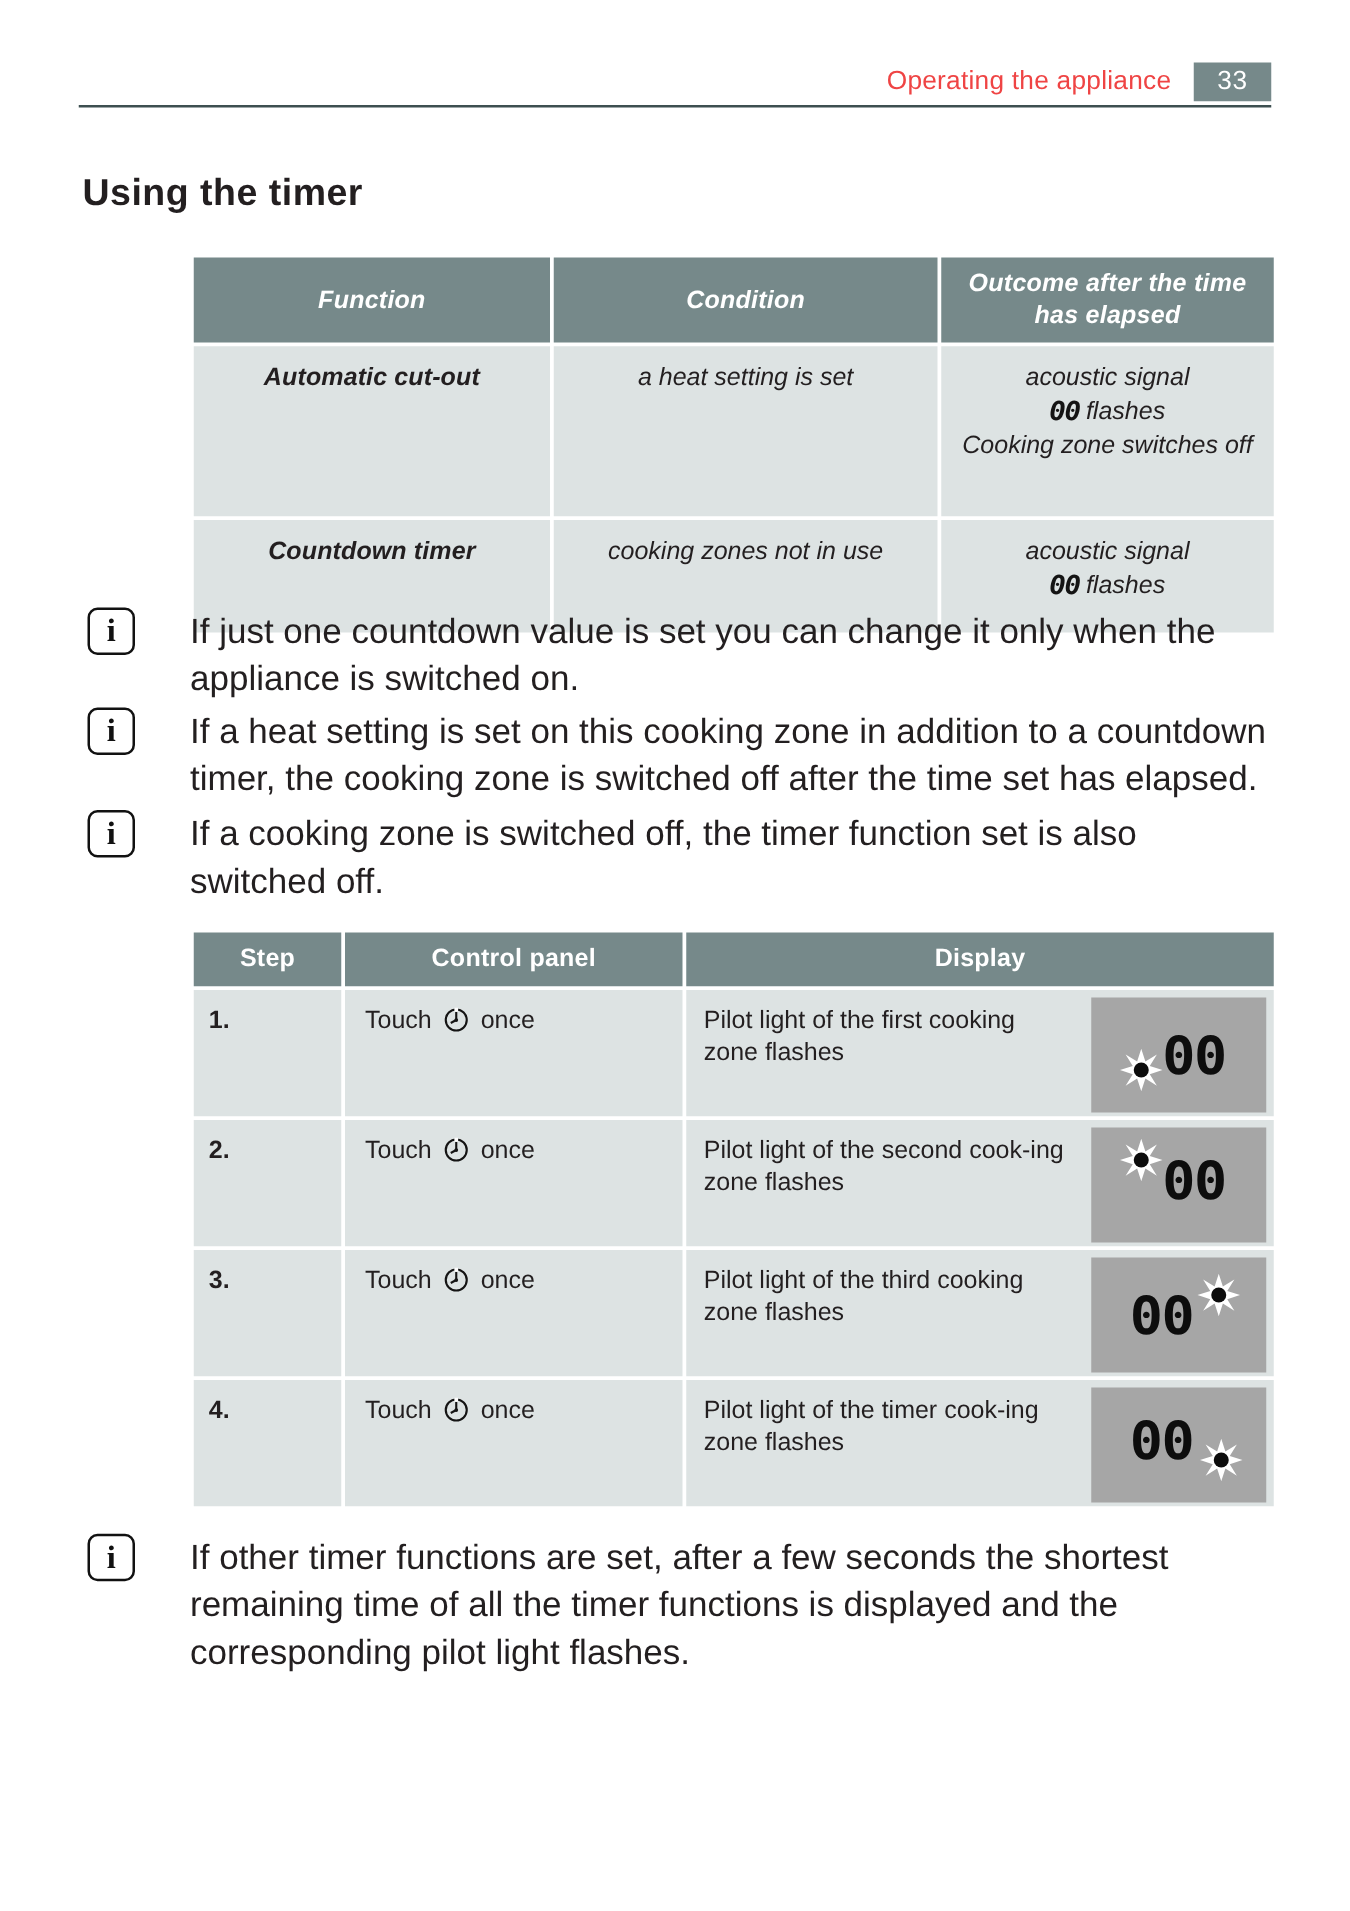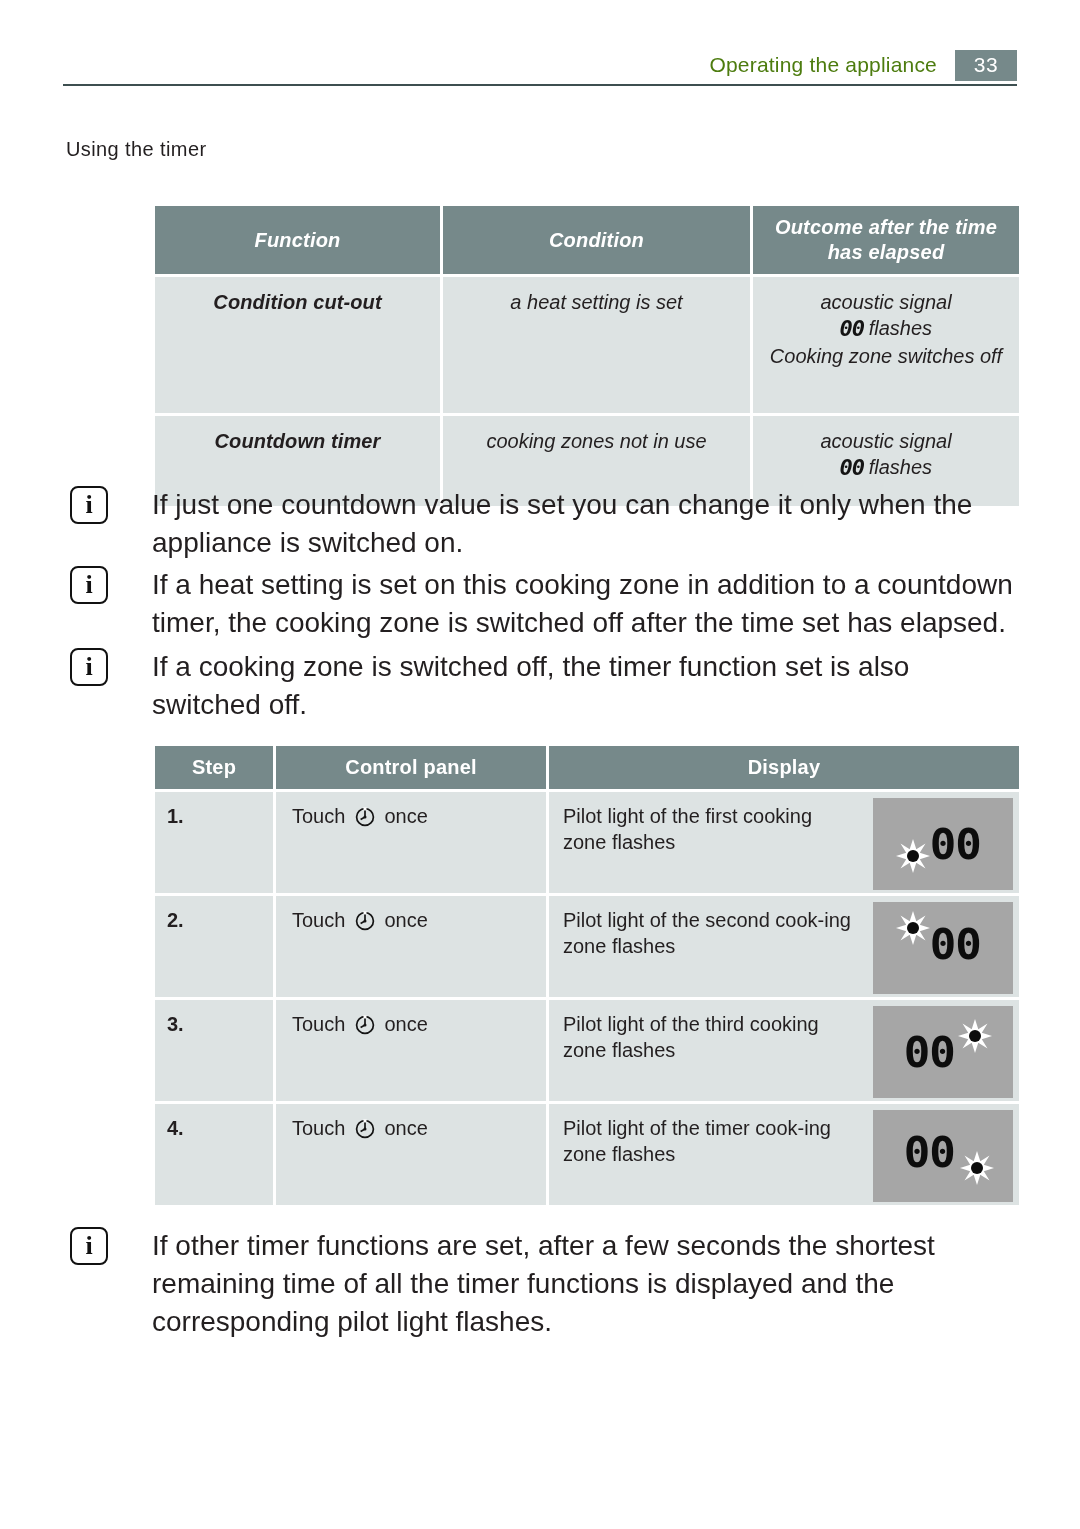--- a/index.html
+++ b/index.html
@@ -30,21 +30,21 @@
     top: 46px;
     left: 63px;
     right: 63px;
     height: 38px;
     display: flex;
     justify-content: flex-end;
     align-items: center;
   }
   .running-head-title {
     font-size: 21px;
-    color: #4d7c0f;
+    color: #ef4444;
     letter-spacing: .2px;
     padding-right: 18px;
     white-space: nowrap;
   }
   .page-number-box {
     background: #76898a;
     color: #ffffff;
     font-size: 21px;
     min-width: 62px;
     height: 31px;
@@ -59,22 +59,22 @@
     left: 63px;
     right: 63px;
     height: 2px;
     background: #3d4f50;
   }
 
   
   h1.section-title {
     position: absolute;
     margin: 0;
-    font-size: 20px;
-    font-weight: normal;
+    font-size: 30px;
+    font-weight: bold;
     color: #231f20;
     letter-spacing: .4px;
   }
   #title-using-the-timer { top: 138px; left: 66px; }
 
   h2.sub-title {
     position: absolute;
     margin: 0;
     font-size: 27px;
     font-weight: normal;
@@ -274,21 +274,21 @@
       </colgroup>
     <thead>
       <tr>
         <th>Function</th>
         <th>Condition</th>
         <th>Outcome after the time has elapsed</th>
       </tr>
     </thead>
     <tbody>
       <tr class="r1">
-        <td class="bold-cell">Condition cut-out</td>
+        <td class="bold-cell">Automatic cut-out</td>
         <td>a heat setting is set</td>
         <td>
           <span>acoustic signal</span><br>
           <span class="seg-inline">00</span>
           <span>flashes</span><br>
           <span>Cooking zone switches off</span>
         </td>
       </tr>
       <tr class="r2">
         <td class="bold-cell">Countdown timer</td>

